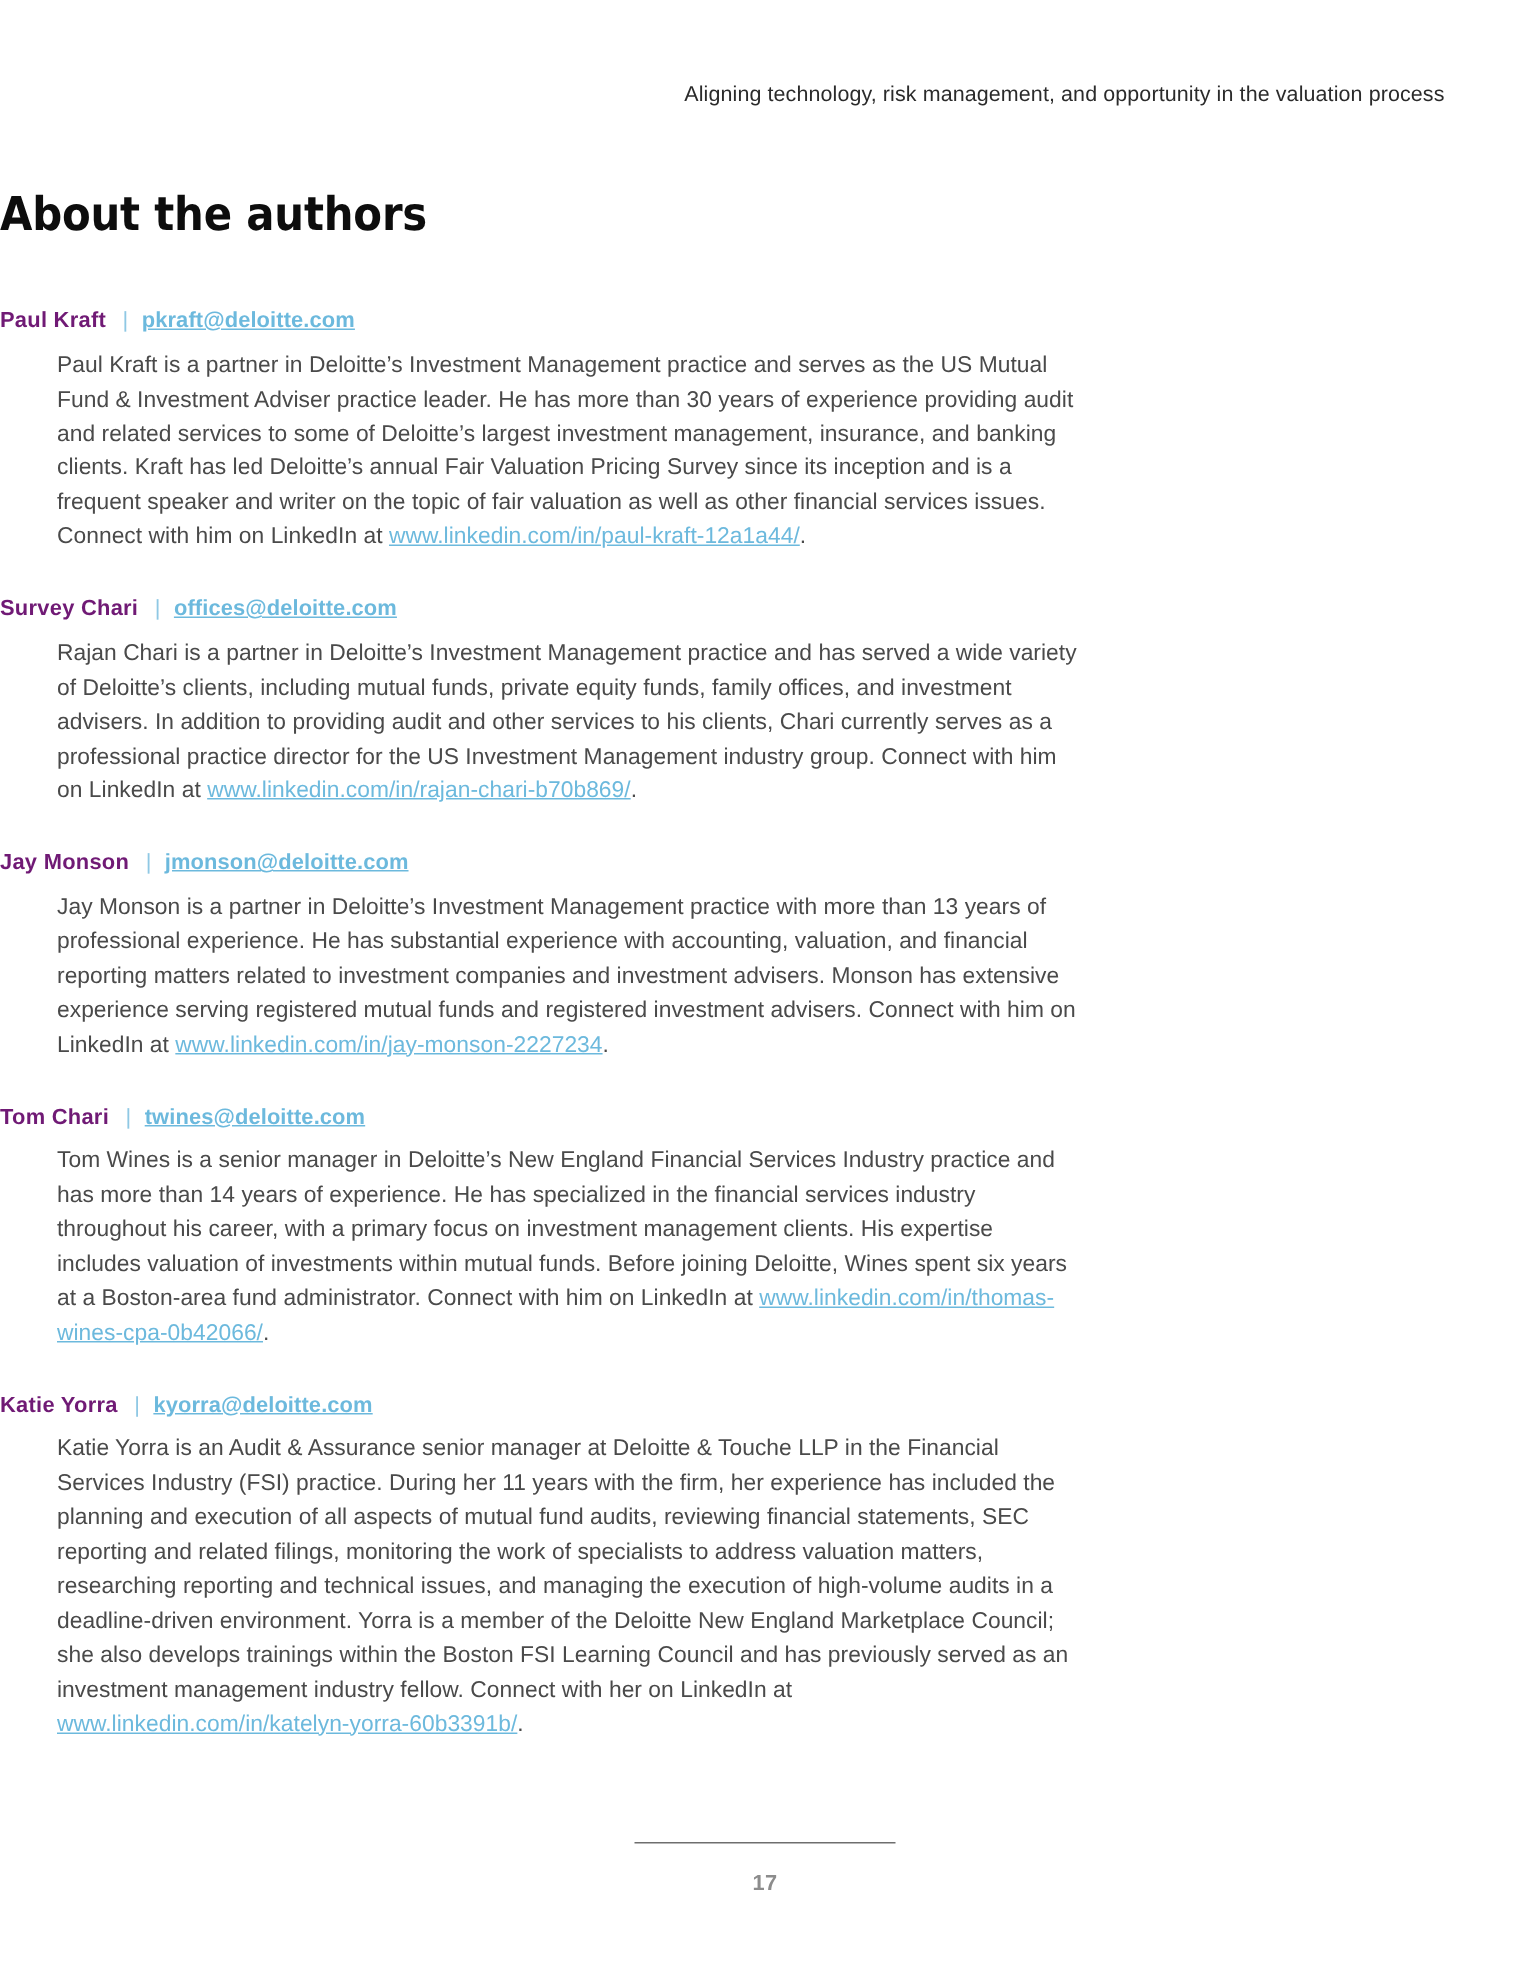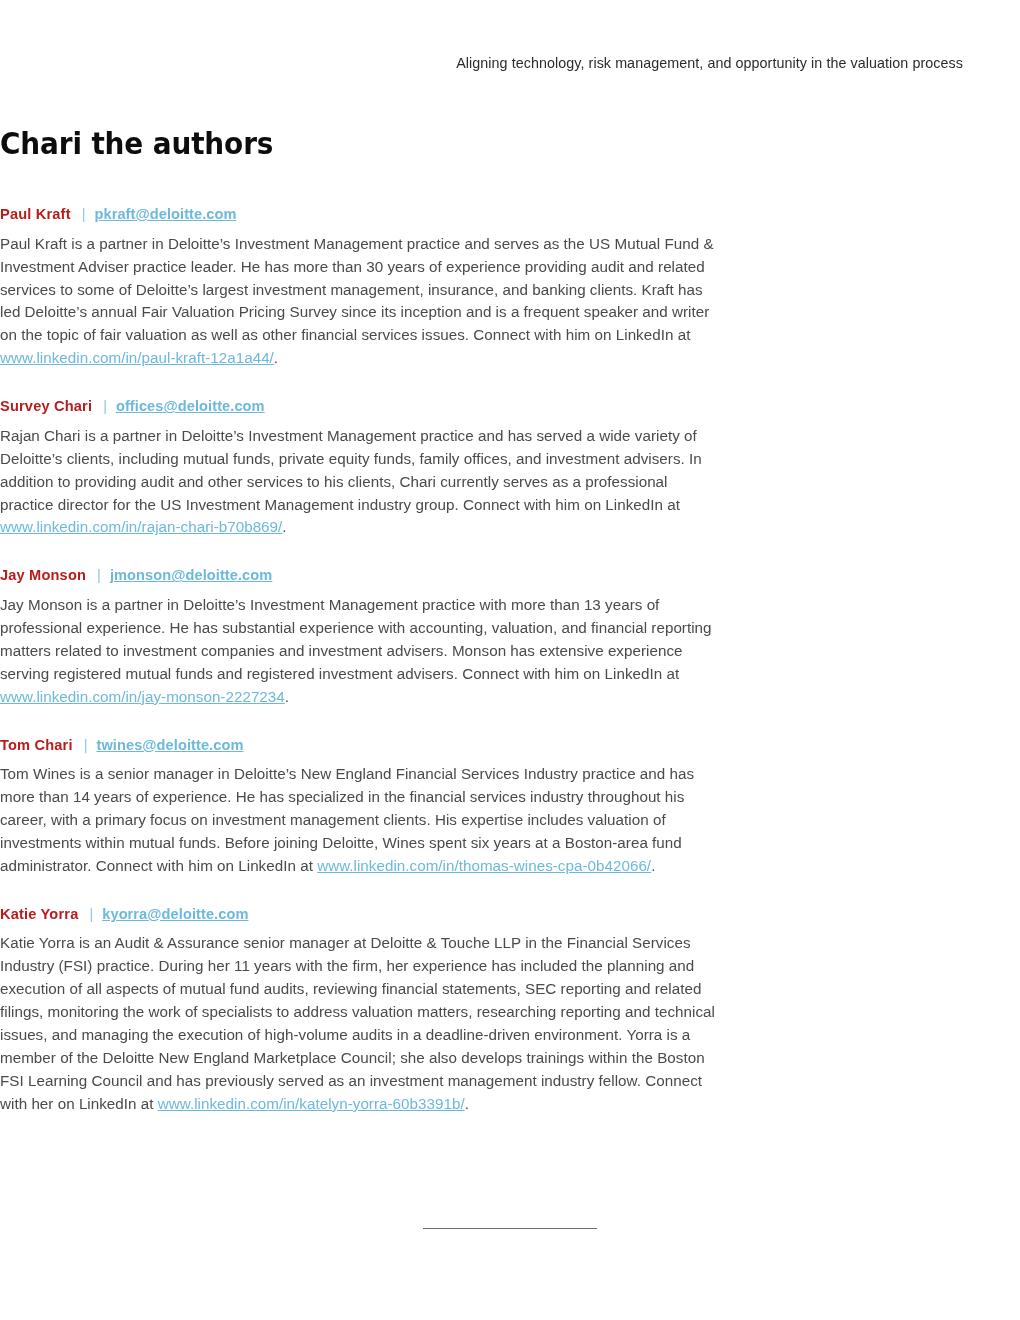--- a/index.html
+++ b/index.html
@@ -65,21 +65,21 @@
   .author:last-child { margin-bottom: 0; }
 
   .author-head {
     font-size: 14.6px;
     line-height: 1.35;
     margin-bottom: 8px;
     white-space: nowrap;
   }
   .author-name {
     font-weight: bold;
-    color: #b91c1c;
+    color: #701a75;
     letter-spacing: 0.012em;
   }
   .sep {
     color: #8fc8e4;
     font-weight: normal;
     padding: 0 9px 0 11px;
   }
   .author-email {
     color: #6cb9dd;
     font-weight: bold;
@@ -87,20 +87,21 @@
     text-align: right;
   }
 
   .author-bio {
     font-size: 15.2px;
     line-height: 22.9px;
     color: #4a4a4a;
     margin: 0;
     text-align: left;
     letter-spacing: 0.002em;
+    padding-left: 38px;
   }
   .link {
     color: #6cb9dd;
   }
 
   
   .footer-rule {
     position: absolute;
     left: 423px;
     top: 1228px;
@@ -120,21 +121,21 @@
     letter-spacing: 0.02em;
   }
 </style>
 </head>
 <body>
 
 <div class="page">
 
   <div class="running-header">Aligning technology, risk management, and opportunity in the valuation process</div>
 
-  <h1 class="page-title">Chari the authors</h1>
+  <h1 class="page-title">About the authors</h1>
 
   <div class="authors">
       <div class="author">
         <div class="author-head"><span class="author-name">Paul Kraft</span><span class="sep">|</span><a class="author-email" href="#">pkraft@deloitte.com</a></div>
         <p class="author-bio"><span>Paul Kraft is a partner in Deloitte’s Investment Management practice and serves as the US Mutual Fund &amp; Investment Adviser practice leader. He has more than 30 years of experience providing audit and related services to some of Deloitte’s largest investment management, insurance, and banking clients. Kraft has led Deloitte’s annual Fair Valuation Pricing Survey since its inception and is a frequent speaker and writer on the topic of fair valuation as well as other financial services issues. Connect with him on LinkedIn at </span><a class="link" href="#">www.linkedin.com/in/paul-kraft-12a1a44/</a><span>.</span></p>
       </div>
       <div class="author">
         <div class="author-head"><span class="author-name">Survey Chari</span><span class="sep">|</span><a class="author-email" href="#">offices@deloitte.com</a></div>
         <p class="author-bio"><span>Rajan Chari is a partner in Deloitte’s Investment Management practice and has served a wide variety of Deloitte’s clients, including mutual funds, private equity funds, family offices, and investment advisers. In addition to providing audit and other services to his clients, Chari currently serves as a professional practice director for the US Investment Management industry group. Connect with him on LinkedIn at </span><a class="link" href="#">www.linkedin.com/in/rajan-chari-b70b869/</a><span>.</span></p>
       </div>
@@ -146,13 +147,14 @@
         <div class="author-head"><span class="author-name">Tom Chari</span><span class="sep">|</span><a class="author-email" href="#">twines@deloitte.com</a></div>
         <p class="author-bio"><span>Tom Wines is a senior manager in Deloitte’s New England Financial Services Industry practice and has more than 14 years of experience. He has specialized in the financial services industry throughout his career, with a primary focus on investment management clients. His expertise includes valuation of investments within mutual funds. Before joining Deloitte, Wines spent six years at a Boston-area fund administrator. Connect with him on LinkedIn at </span><a class="link" href="#">www.linkedin.com/in/thomas-wines-cpa-0b42066/</a><span>.</span></p>
       </div>
       <div class="author">
         <div class="author-head"><span class="author-name">Katie Yorra</span><span class="sep">|</span><a class="author-email" href="#">kyorra@deloitte.com</a></div>
         <p class="author-bio"><span>Katie Yorra is an Audit &amp; Assurance senior manager at Deloitte &amp; Touche LLP in the Financial Services Industry (FSI) practice. During her 11 years with the firm, her experience has included the planning and execution of all aspects of mutual fund audits, reviewing financial statements, SEC reporting and related filings, monitoring the work of specialists to address valuation matters, researching reporting and technical issues, and managing the execution of high-volume audits in a deadline-driven environment. Yorra is a member of the Deloitte New England Marketplace Council; she also develops trainings within the Boston FSI Learning Council and has previously served as an investment management industry fellow. Connect with her on LinkedIn at </span><a class="link" href="#">www.linkedin.com/in/katelyn-yorra-60b3391b/</a><span>.</span></p>
       </div>
     </div>
 
   <div class="footer-rule"></div>
+  <div class="page-number">17</div>
 </div>
 
 </body></html>

